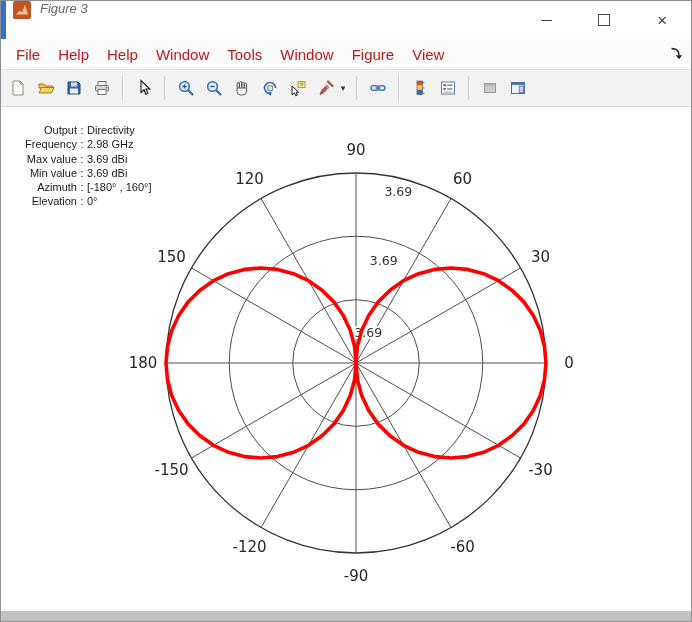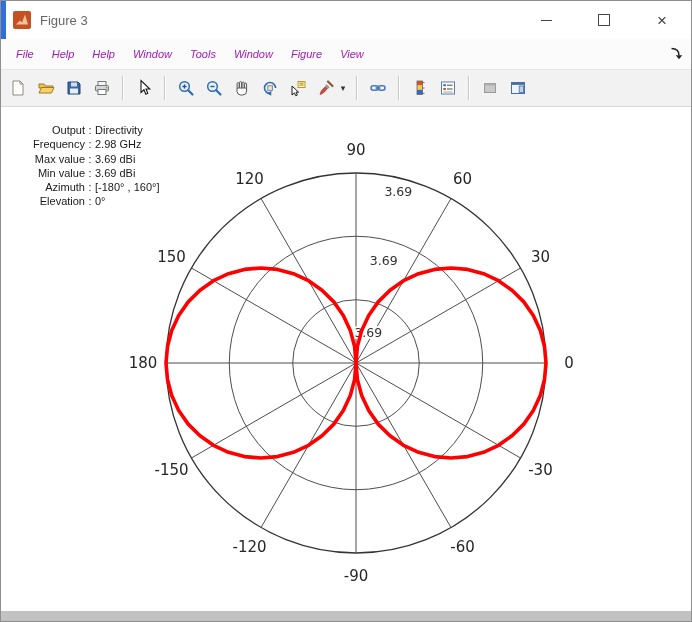--- a/index.html
+++ b/index.html
@@ -1,49 +1,49 @@
 <!DOCTYPE html>
 <html><head>
 <meta charset="utf-8">
 <style>
   html,body{margin:0;padding:0;background:#ffffff;}
   body{width:692px;height:622px;overflow:hidden;font-family:"Liberation Sans",sans-serif;}
   .window{width:692px;height:622px;box-sizing:border-box;border:1px solid #8f8f8f;
           display:flex;flex-direction:column;background:#fff;}
 
   
-  .titlebar{height:38px;flex:0 0 38px;position:relative;display:flex;align-items:center;background:#ffffff;}
+  .titlebar{height:38px;flex:0 0 38px;position:relative;display:flex;background:#ffffff;font-style:italic;}
   .sliver{position:absolute;left:0;top:0;width:5px;height:38px;background:#2e6fd8;}
   .app-icon{margin-left:12px;width:18px;height:18px;flex:0 0 18px;}
   .title{margin-left:9px;font-size:13px;color:#666;}
   .caption{margin-left:auto;display:flex;height:100%;}
   .cap{width:58px;height:100%;display:flex;align-items:center;justify-content:center;cursor:default;}
   .glyph-min{width:11px;height:1px;background:#444;display:block;}
   .glyph-max{width:10px;height:10px;border:1px solid #444;display:block;}
   .glyph-close{font-size:17px;color:#444;line-height:1;}
 
   
   .menubar{height:30px;flex:0 0 30px;display:flex;align-items:center;padding-left:6px;
            background:#fbfbfb;border-bottom:1px solid #e6e6e6;position:relative;}
-  .menu-item{padding:5px 9px;font-size:11px;color:#a21caf;font-style:italic;}
+  .menu-item{padding:5px 9px;font-size:15px;color:#b91c1c;}
   .dock-arrow{position:absolute;right:8px;top:7px;}
 
   
   .toolbar{height:36px;flex:0 0 36px;background:#f2f2f2;border-bottom:1px solid #d9d9d9;
            display:flex;align-items:center;padding-left:4px;gap:2px;}
   .tb-btn{width:26px;height:26px;display:flex;align-items:center;justify-content:center;
           background:transparent;border:none;padding:0;}
   .tb-icon{display:flex;width:18px;height:18px;}
   .tb-sep{width:0;height:24px;border-left:1px solid #c9c9c9;border-right:1px solid #ffffff;margin:0 5px;}
   .caret-btn{width:12px;height:26px;border:none;background:transparent;padding:0;margin-left:-4px;
              font-size:9px;color:#333;display:flex;align-items:center;justify-content:center;}
 
   
   .figure-area{flex:1 1 auto;position:relative;background:#ffffff;}
-  .annotations{position:absolute;left:20px;top:16px;font-size:11px;color:#1a1a1a;z-index:2;}
+  .annotations{position:absolute;left:12px;top:16px;font-size:11px;color:#1a1a1a;z-index:2;}
   .ann-row{display:flex;line-height:14.3px;}
   .ann-label{width:64px;text-align:right;white-space:pre;}
   .ann-colon{width:10px;text-align:center;}
   .chart{position:absolute;left:0;top:0;}
   .chart text{font-family:"DejaVu Sans",sans-serif;}
 
   .footer{height:10px;flex:0 0 10px;background:#c2c2c2;}
 </style>
 </head>
 <body>

